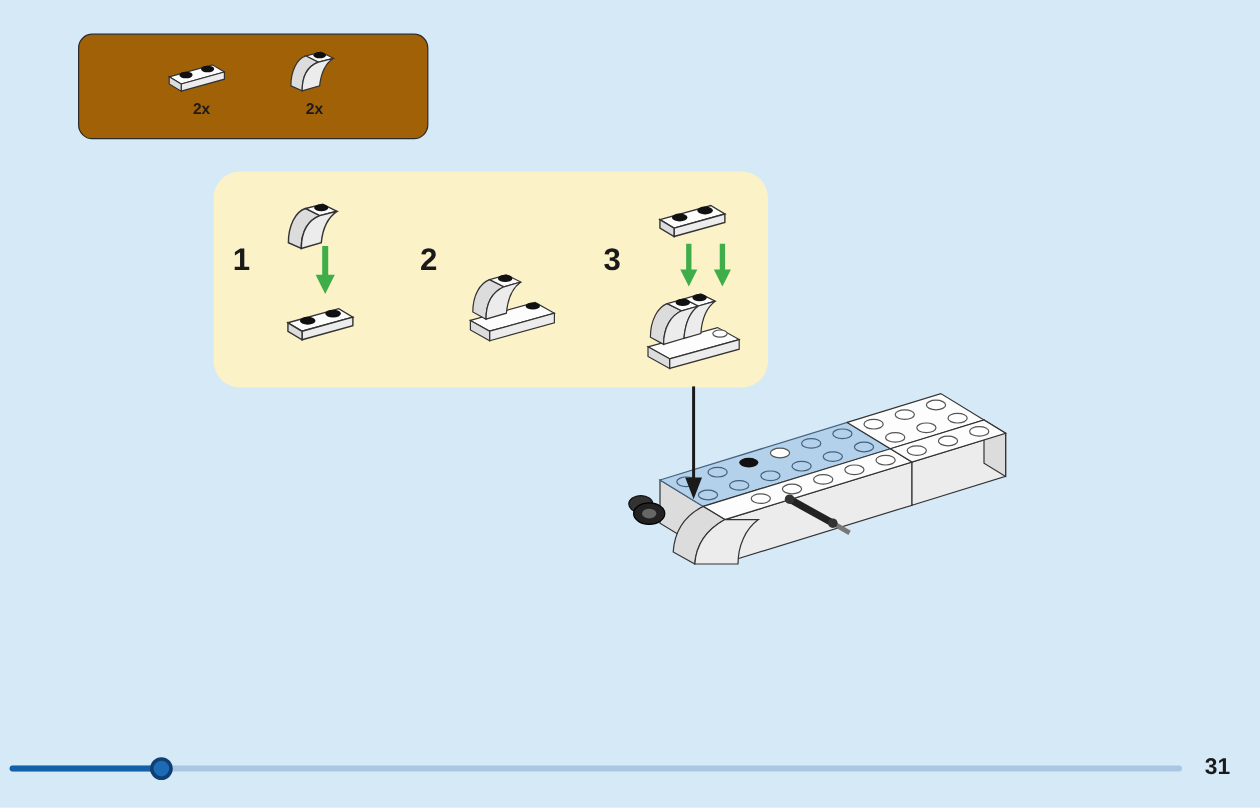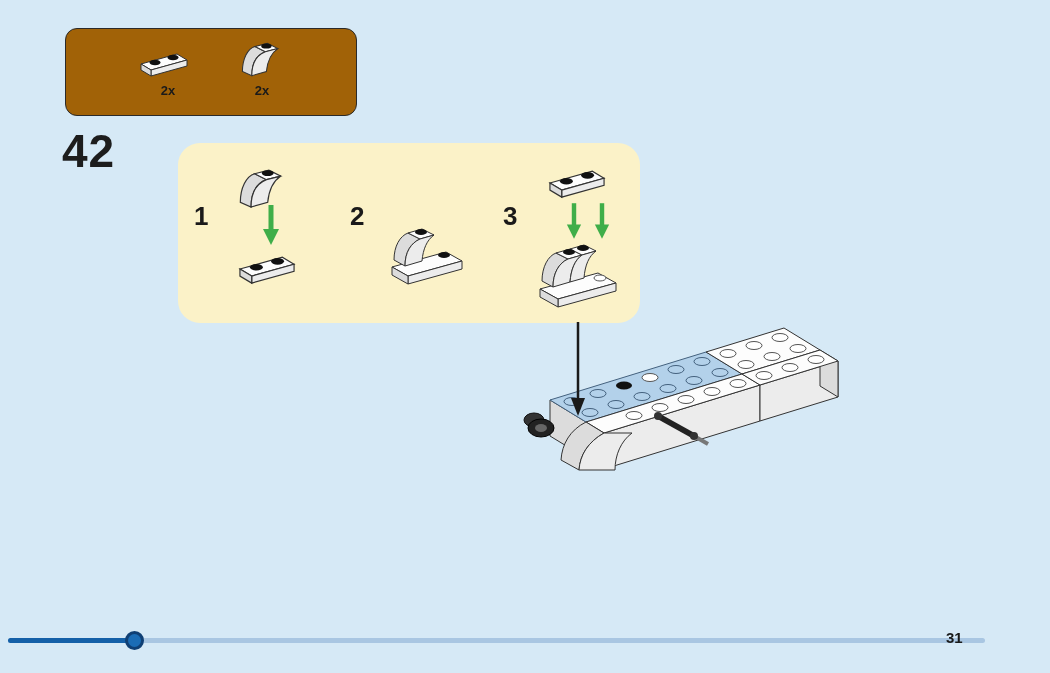--- a/index.html
+++ b/index.html
@@ -38,21 +38,21 @@
   #pointer-arrow{position:absolute;left:560px;top:320px;}
   #model{position:absolute;left:500px;top:320px;}
 
   
   #progress-track{position:absolute;left:8px;top:638px;width:977px;height:5px;
     background:#a9c6e2;border-radius:3px;}
   #progress-fill{position:absolute;left:0;top:0;width:128px;height:5px;
     background:#1460a8;border-radius:3px;}
   #progress-knob{position:absolute;left:125px;top:631px;width:19px;height:19px;
     border-radius:50%;background:#1b6cb5;border:3px solid #0f3f74;box-sizing:border-box;}
-  #page-number{position:absolute;left:946px;top:629px;font-size:15px;font-weight:bold;color:#1a1a1a;}
+  #page-number{position:absolute;left:1004px;top:629px;font-size:19px;font-weight:bold;color:#1a1a1a;}
 
   svg{display:block;}
   .stud{fill:#111;}
   .wstud{fill:#ffffff;stroke:#555;stroke-width:1;}
   .bstud{fill:#b3d1ea;stroke:#44617e;stroke-width:1;}
   .face-top{fill:#fdfdfd;stroke:#333;stroke-width:1;}
   .face-front{fill:#ececec;stroke:#333;stroke-width:1;}
   .face-side{fill:#dcdcdc;stroke:#333;stroke-width:1;}
   .blue-top{fill:#b3d1ea;stroke:#44617e;stroke-width:1;}
 </style>
@@ -80,21 +80,20 @@
           <path class="face-side" d="M22,9 L32,14 C24,17 19,25 19,37 L10,33 C10,21 15,11 22,9 Z"></path>
           <path class="face-top" d="M22,9 L34,6 L44,11 L32,14 Z"></path>
           <path class="face-front" d="M32,14 L44,11 C38,15 34,23 33,33 L19,37 C19,25 24,17 32,14 Z"></path>
           <ellipse class="stud" cx="33" cy="8.5" rx="5" ry="2.5"></ellipse>
         </svg>
       </span>
       <span class="part-count">2x</span>
     </div>
   </div>
 
-  <div id="step-number">42</div>
 
   <div id="instruction-panel">
 
     <div class="substep-number" id="sub1-num">1</div>
     <div class="ill" id="sub1-slope">
       <svg width="62" height="50" viewBox="0 0 48 42">
         <path class="face-side" d="M22,9 L32,14 C24,17 19,25 19,37 L10,33 C10,21 15,11 22,9 Z"></path>
         <path class="face-top" d="M22,9 L34,6 L44,11 L32,14 Z"></path>
         <path class="face-front" d="M32,14 L44,11 C38,15 34,23 33,33 L19,37 C19,25 24,17 32,14 Z"></path>
         <ellipse class="stud" cx="33" cy="8.5" rx="5" ry="2.5"></ellipse>

